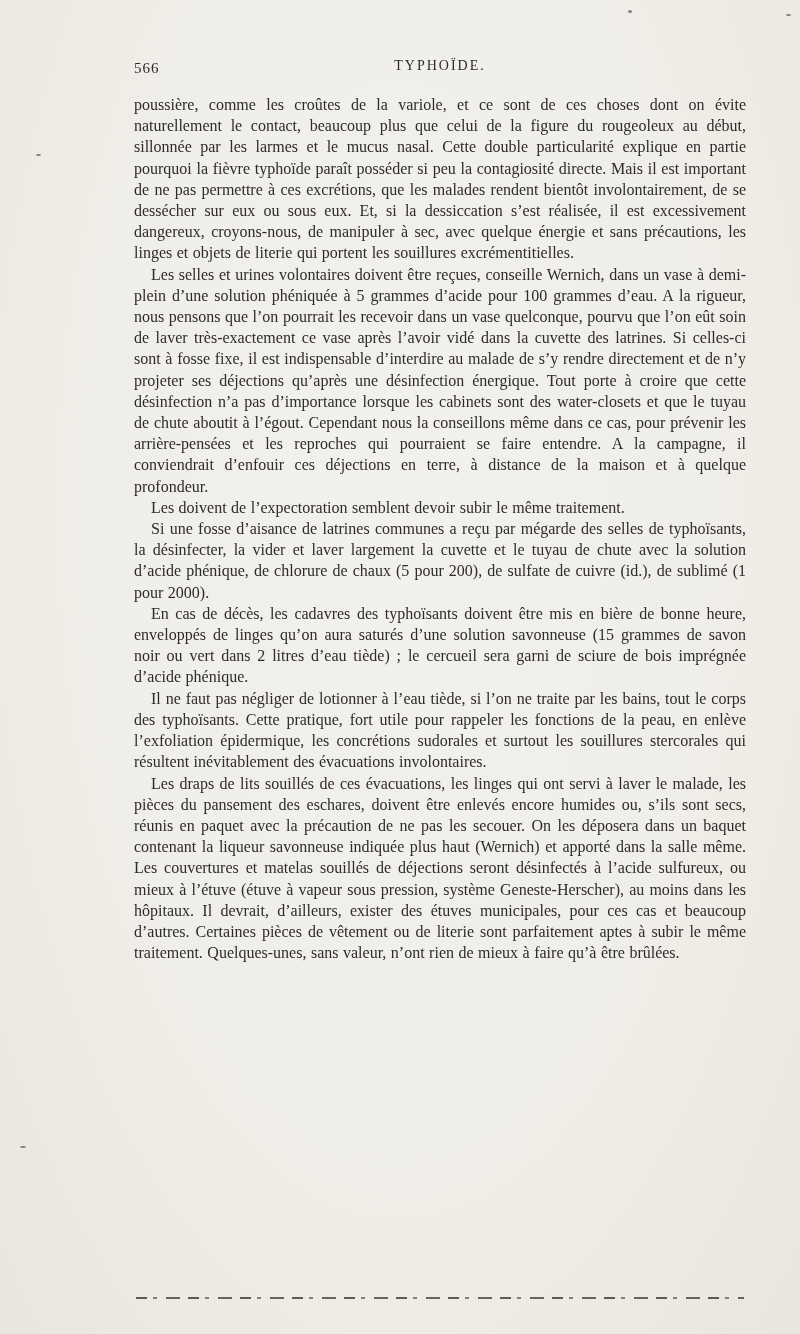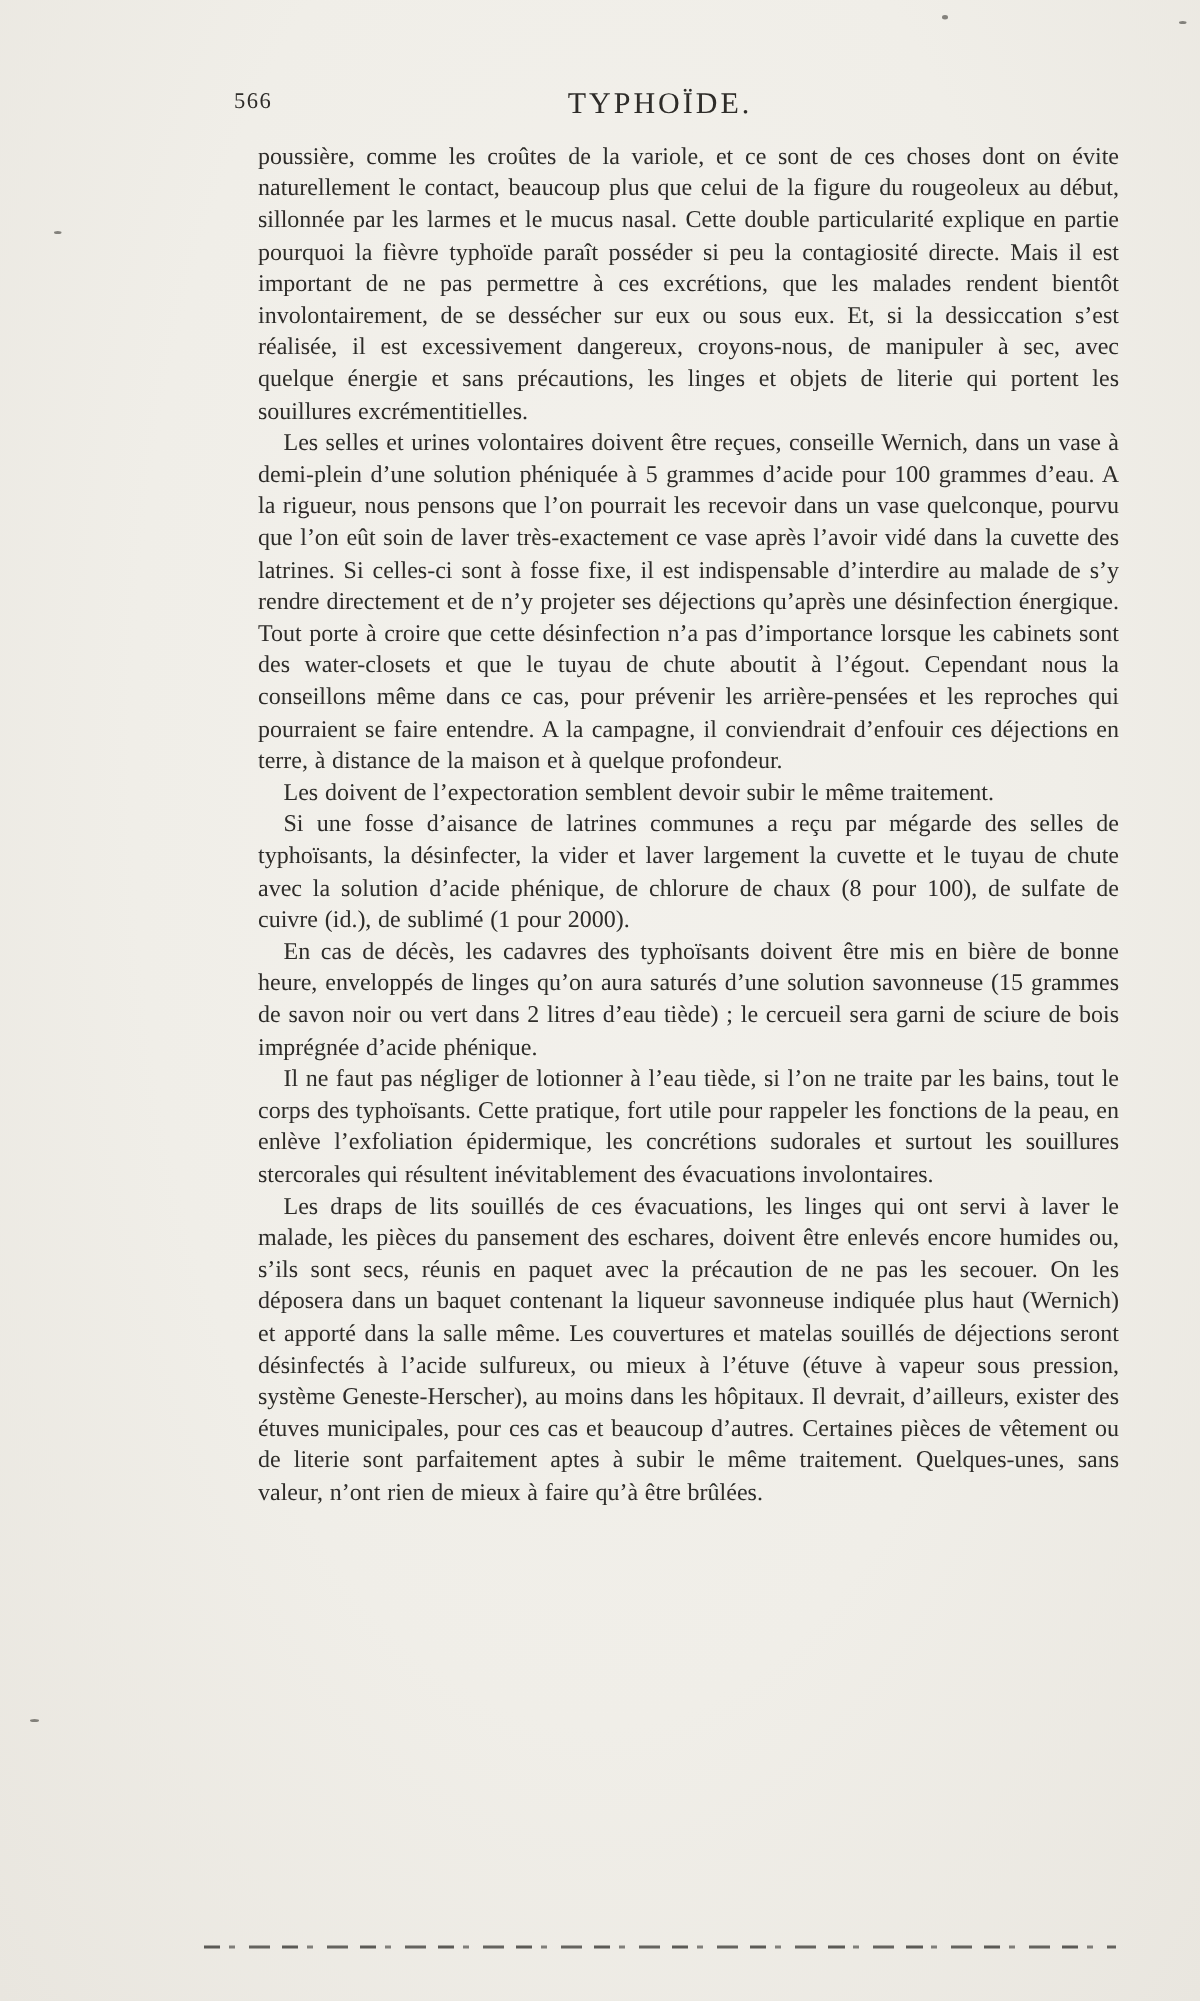--- a/index.html
+++ b/index.html
@@ -22,39 +22,38 @@
     left: 134px;
     width: 612px;
     height: 22px;
     font-size: 15px;
   }
   .page-num {
     position: absolute;
     left: 0;
     top: 2px;
     letter-spacing: 1px;
-    margin-left: 22px;
   }
   .running-title {
     display: block;
     text-align: center;
     letter-spacing: 2px;
-    font-size: 20px;
+    font-size: 14px;
   }
   .text-block {
     position: absolute;
     top: 94px;
     left: 134px;
     width: 612px;
     font-size: 16px;
     line-height: 21.2px;
     text-align: justify;
     word-spacing: 0.5px;
   }
-  .text-block p { text-indent: 17px; margin-left: 38px; }
+  .text-block p { text-indent: 17px; }
   .text-block p.noindent { text-indent: 0; }
   .bottom-line {
     position: absolute;
     left: 136px;
     top: 1297px;
     width: 608px;
     height: 2px;
     background: repeating-linear-gradient(
       90deg,
       rgba(55, 54, 50, 0.8) 0 11px,
@@ -82,21 +81,21 @@
 
   <div class="header">
     <span class="page-num">566</span>
     <span class="running-title">TYPHOÏDE.</span>
   </div>
 
   <div class="text-block">
     <p class="noindent">poussière, comme les croûtes de la variole, et ce sont de ces choses dont on évite naturellement le contact, beaucoup plus que celui de la figure du rougeoleux au début, sillonnée par les larmes et le mucus nasal. Cette double particularité explique en partie pourquoi la fièvre typhoïde paraît posséder si peu la contagiosité directe. Mais il est important de ne pas permettre à ces excrétions, que les malades rendent bientôt involontairement, de se dessécher sur eux ou sous eux. Et, si la dessiccation s’est réalisée, il est excessivement dangereux, croyons-nous, de manipuler à sec, avec quelque énergie et sans précautions, les linges et objets de literie qui portent les souillures excrémentitielles.</p>
     <p>Les selles et urines volontaires doivent être reçues, conseille Wernich, dans un vase à demi-plein d’une solution phéniquée à 5 grammes d’acide pour 100 grammes d’eau. A la rigueur, nous pensons que l’on pourrait les recevoir dans un vase quelconque, pourvu que l’on eût soin de laver très-exactement ce vase après l’avoir vidé dans la cuvette des latrines. Si celles-ci sont à fosse fixe, il est indispensable d’interdire au malade de s’y rendre directement et de n’y projeter ses déjections qu’après une désinfection énergique. Tout porte à croire que cette désinfection n’a pas d’importance lorsque les cabinets sont des water-closets et que le tuyau de chute aboutit à l’égout. Cependant nous la conseillons même dans ce cas, pour prévenir les arrière-pensées et les reproches qui pourraient se faire entendre. A la campagne, il conviendrait d’enfouir ces déjections en terre, à distance de la maison et à quelque profondeur.</p>
     <p>Les doivent de l’expectoration semblent devoir subir le même traitement.</p>
-    <p>Si une fosse d’aisance de latrines communes a reçu par mégarde des selles de typhoïsants, la désinfecter, la vider et laver largement la cuvette et le tuyau de chute avec la solution d’acide phénique, de chlorure de chaux (8 pour 100), de sulfate de cuivre (id.), de sublimé (1 pour 2000).</p>
+    <p>Si une fosse d’aisance de latrines communes a reçu par mégarde des selles de typhoïsants, la désinfecter, la vider et laver largement la cuvette et le tuyau de chute avec la solution d’acide phénique, de chlorure de chaux (5 pour 200), de sulfate de cuivre (id.), de sublimé (1 pour 2000).</p>
     <p>En cas de décès, les cadavres des typhoïsants doivent être mis en bière de bonne heure, enveloppés de linges qu’on aura saturés d’une solution savonneuse (15 grammes de savon noir ou vert dans 2 litres d’eau tiède) ; le cercueil sera garni de sciure de bois imprégnée d’acide phénique.</p>
     <p>Il ne faut pas négliger de lotionner à l’eau tiède, si l’on ne traite par les bains, tout le corps des typhoïsants. Cette pratique, fort utile pour rappeler les fonctions de la peau, en enlève l’exfoliation épidermique, les concrétions sudorales et surtout les souillures stercorales qui résultent inévitablement des évacuations involontaires.</p>
     <p>Les draps de lits souillés de ces évacuations, les linges qui ont servi à laver le malade, les pièces du pansement des eschares, doivent être enlevés encore humides ou, s’ils sont secs, réunis en paquet avec la précaution de ne pas les secouer. On les déposera dans un baquet contenant la liqueur savonneuse indiquée plus haut (Wernich) et apporté dans la salle même. Les couvertures et matelas souillés de déjections seront désinfectés à l’acide sulfureux, ou mieux à l’étuve (étuve à vapeur sous pression, système Geneste-Herscher), au moins dans les hôpitaux. Il devrait, d’ailleurs, exister des étuves municipales, pour ces cas et beaucoup d’autres. Certaines pièces de vêtement ou de literie sont parfaitement aptes à subir le même traitement. Quelques-unes, sans valeur, n’ont rien de mieux à faire qu’à être brûlées.</p>
   </div>
 
   <div class="bottom-line"></div>
 
   <div class="speck s1"></div>
   <div class="speck s2"></div>
   <div class="speck s3"></div>

